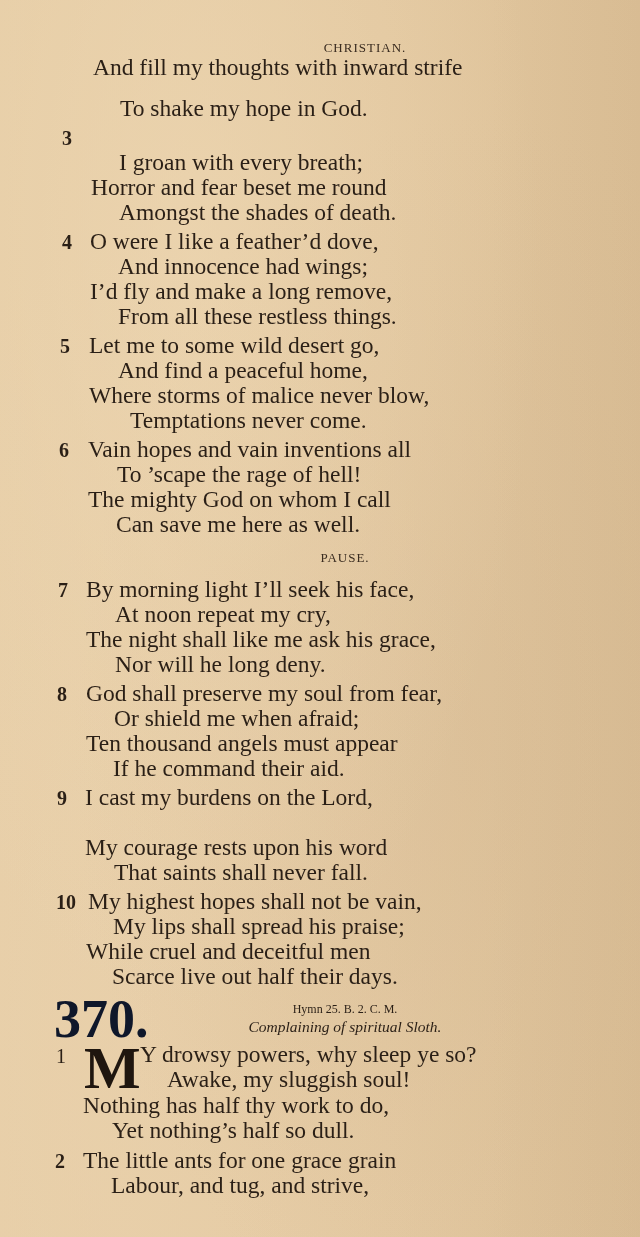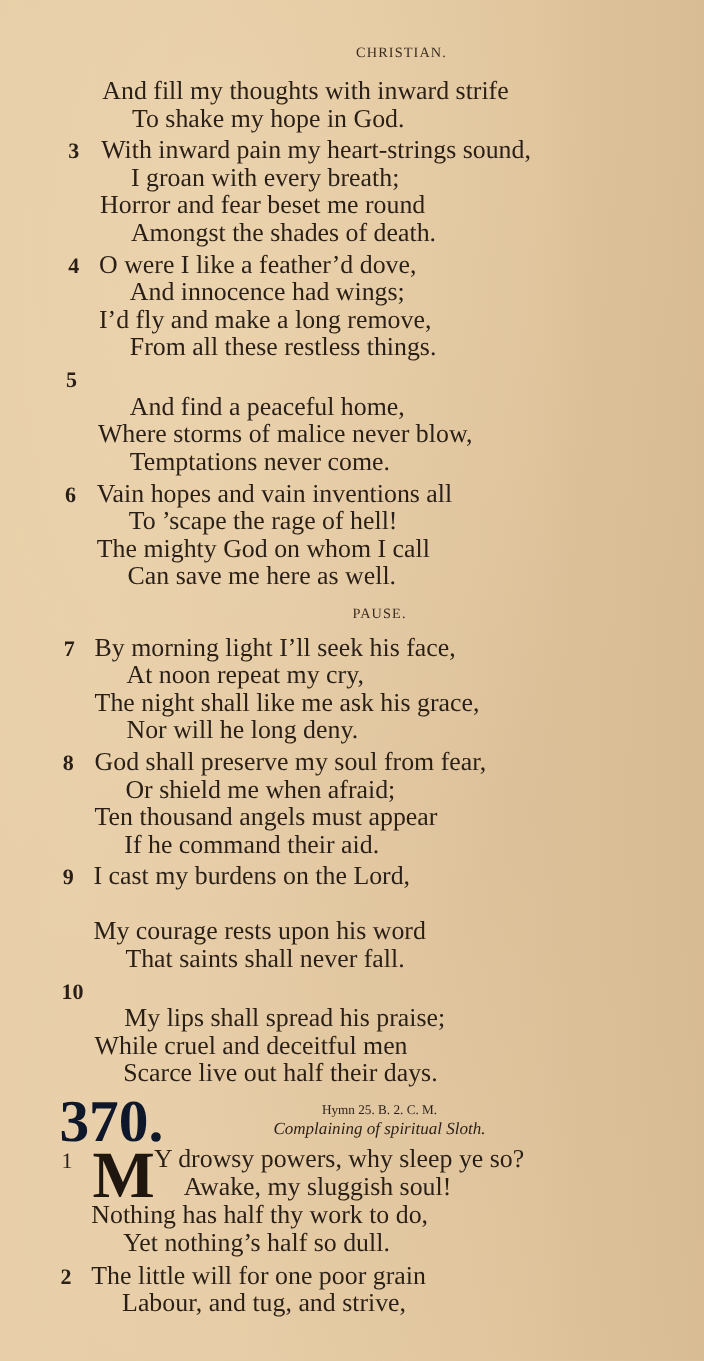--- a/index.html
+++ b/index.html
@@ -62,39 +62,39 @@
   }
 </style>
 </head>
 <body>
 
 <div class="page">
   <div class="bleed"></div>
 
   <div class="running-head">CHRISTIAN.</div>
 
-  <div class="line" style="left:93px; top:71px;text-align:right;">And fill my thoughts with inward strife</div>
+  <div class="line" style="left:93px; top:55px;text-align:right;">And fill my thoughts with inward strife</div>
   <div class="line" style="left:120px; top:96px;">To shake my hope in God.</div>
 
   <div class="num" style="left:62px; top:126px;">3</div>
-  <div class="line" style="left:92px; top:125px;">With inward pain my heart-strings sound,</div>
   <div class="line" style="left:119px; top:150px;">I groan with every breath;</div>
   <div class="line" style="left:91px; top:175px;">Horror and fear beset me round</div>
   <div class="line" style="left:119px; top:200px;">Amongst the shades of death.</div>
 
   <div class="num" style="left:62px; top:230px;">4</div>
   <div class="line" style="left:90px; top:229px;">O were I like a feather’d dove,</div>
   <div class="line" style="left:118px; top:254px;">And innocence had wings;</div>
   <div class="line" style="left:90px; top:279px;">I’d fly and make a long remove,</div>
   <div class="line" style="left:118px; top:304px;">From all these restless things.</div>
 
   <div class="num" style="left:60px; top:334px;">5</div>
+  <div class="line" style="left:89px; top:333px;">Let me to some wild desert go,</div>
   <div class="line" style="left:118px; top:358px;">And find a peaceful home,</div>
   <div class="line" style="left:89px; top:383px;">Where storms of malice never blow,</div>
-  <div class="line" style="left:118px; top:408px;">Temptations never come.</div>
+  <div class="line" style="left:130px; top:408px;">Temptations never come.</div>
 
   <div class="num" style="left:59px; top:438px;">6</div>
   <div class="line" style="left:88px; top:437px;">Vain hopes and vain inventions all</div>
   <div class="line" style="left:117px; top:462px;">To ’scape the rage of hell!</div>
   <div class="line" style="left:88px; top:487px;">The mighty God on whom I call</div>
   <div class="line" style="left:116px; top:512px;">Can save me here as well.</div>
 
   <div class="pause">PAUSE.</div>
 
   <div class="num" style="left:58px; top:578px;">7</div>
@@ -108,31 +108,32 @@
   <div class="line" style="left:114px; top:706px;">Or shield me when afraid;</div>
   <div class="line" style="left:86px; top:731px;">Ten thousand angels must appear</div>
   <div class="line" style="left:113px; top:756px;">If he command their aid.</div>
 
   <div class="num" style="left:57px; top:786px;">9</div>
   <div class="line" style="left:85px; top:785px;">I cast my burdens on the Lord,</div>
   <div class="line" style="left:85px; top:835px;">My courage rests upon his word</div>
   <div class="line" style="left:114px; top:860px;">That saints shall never fall.</div>
 
   <div class="num" style="left:56px; top:890px;">10</div>
+  <div class="line" style="left:88px; top:889px;">My highest hopes shall not be vain,</div>
   <div class="line" style="left:113px; top:914px;">My lips shall spread his praise;</div>
   <div class="line" style="left:86px; top:939px;">While cruel and deceitful men</div>
   <div class="line" style="left:112px; top:964px;">Scarce live out half their days.</div>
 
   <div class="hymn-number">370.</div>
   <div class="hymn-meta">Hymn 25.  B. 2.  C. M.</div>
   <div class="hymn-subtitle">Complaining of spiritual Sloth.</div>
 
   <div class="num" style="left:56px; top:1044px; font-weight:normal;">1</div>
   <div class="dropcap">M</div>
   <div class="line" style="left:140px; top:1042px;">Y drowsy powers, why sleep ye so?</div>
   <div class="line" style="left:167px; top:1067px;">Awake, my sluggish soul!</div>
   <div class="line" style="left:83px; top:1093px;">Nothing has half thy work to do,</div>
   <div class="line" style="left:112px; top:1118px;">Yet nothing’s half so dull.</div>
 
   <div class="num" style="left:55px; top:1149px;">2</div>
-  <div class="line" style="left:83px; top:1148px;">The little will for one poor grain</div>
+  <div class="line" style="left:83px; top:1148px;">The little ants for one grace grain</div>
   <div class="line" style="left:111px; top:1173px;">Labour, and tug, and strive,</div>
 </div>
 
 </body></html>

